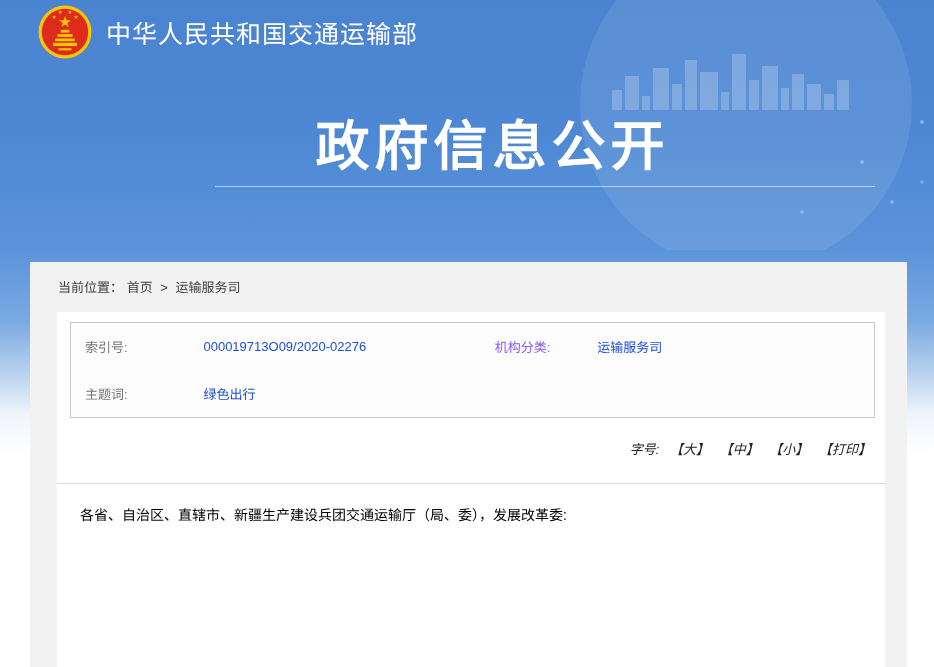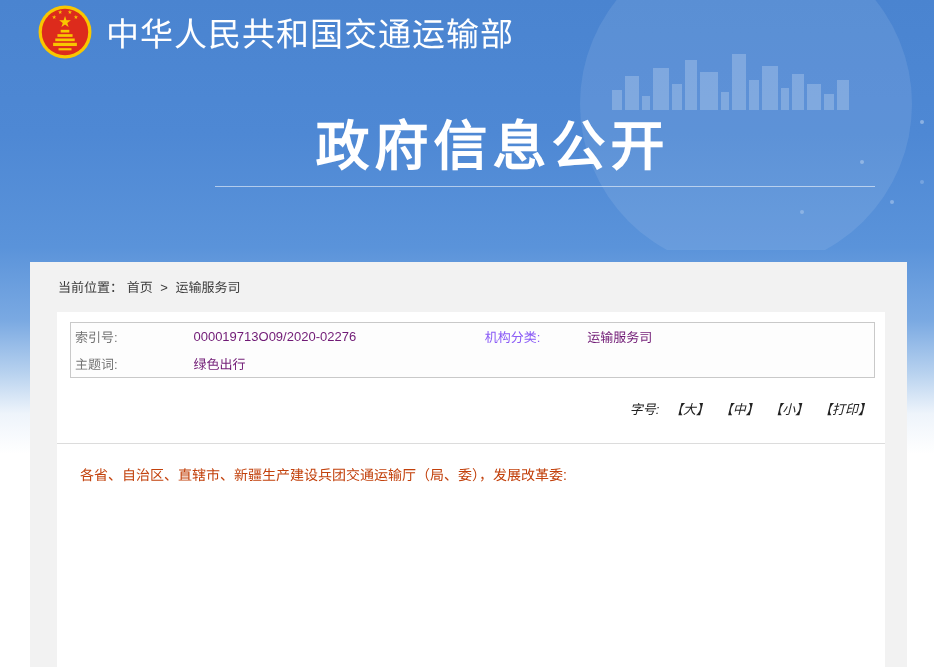--- a/index.html
+++ b/index.html
@@ -29,21 +29,21 @@
   .skyline i { display:block; background: rgba(255,255,255,0.22); }
   .net-dots {
     position:absolute; right:10px; top:120px; width:4px; height:4px; border-radius:50%;
     background: rgba(255,255,255,0.35);
     box-shadow: -60px 40px 0 rgba(255,255,255,0.3), -120px 90px 0 rgba(255,255,255,0.25),
                 -30px 80px 0 rgba(255,255,255,0.3), 0 60px 0 rgba(255,255,255,0.2);
   }
 
   .site-header { position:absolute; top:5px; left:38px; display:flex; align-items:center; }
   .emblem { width:54px; height:54px; flex:0 0 aupx; }
-  .site-name { margin-left:14px; color:#ffffff; font-size:33px; letter-spacing:1px;text-align:right; }
+  .site-name { margin-left:14px; color:#ffffff; font-size:25px; letter-spacing:1px;text-align:right; }
 
   .banner-title {
     position:absolute; left:210px; top:102px; width:565px;
     text-align:center; color:#ffffff; font-size:54px; font-weight:bold; letter-spacing:5px;
   }
   .banner-underline {
     position:absolute; left:215px; top:186px; width:660px; height:1px;
     background: rgba(255,255,255,0.55);
   }
 
@@ -61,36 +61,36 @@
   .white-card {
     position:absolute; left:27px; right:22px; top:50px; bottom:0;
     background:#ffffff;
   }
 
   table.meta {
     margin:10px 10px 0 13px; width: calc(100% - 23px);
     border:1px solid #c9c9c9; border-collapse:collapse;
     font-size:13px; background:#fdfdfd; table-layout:fixed;
   }
-  table.meta td { height:27px; padding:4px; vertical-align:middle; }
+  table.meta td { height:27px; padding:14px; vertical-align:middle; }
   td.lbl  { width:14.5%; padding-left:18px; color:#737373; }
-  td.val  { width:35.5%; color:#701a75; }
+  td.val  { width:35.5%; color:#1d4ed8; }
   td.lbl2 { width:12.5%; color:#8b5cf6; }
 
   h1.doc-title {
     margin:30px 10px 0; text-align:center;
     font-size:23px; font-weight:bold; color:#3a6da6; letter-spacing:1px;
   }
 
   .toolbar { margin:21px 14px 25px 0; text-align:right; font-size:13px; color:#222;font-style:italic; }
   .toolbar a { color:#222; text-decoration:none; margin-left:7px; cursor:pointer; }
 
   .divider { border:none; border-top:1px solid #dcdcdc; margin:0; }
 
-  .doc-body { font-size:14px; color:#c2410c; }
+  .doc-body { font-size:14px; color:#000000; }
   p.salutation { margin:20px 30px 0 23px; }
   p.body-text  { margin:15px 30px 0 23px; text-indent:2em; }
   p.signature  { margin:17px 19px 0 0; text-align:right; }
 </style>
 </head>
 <body>
 
 <div id="page">
 
   <div class="banner">

